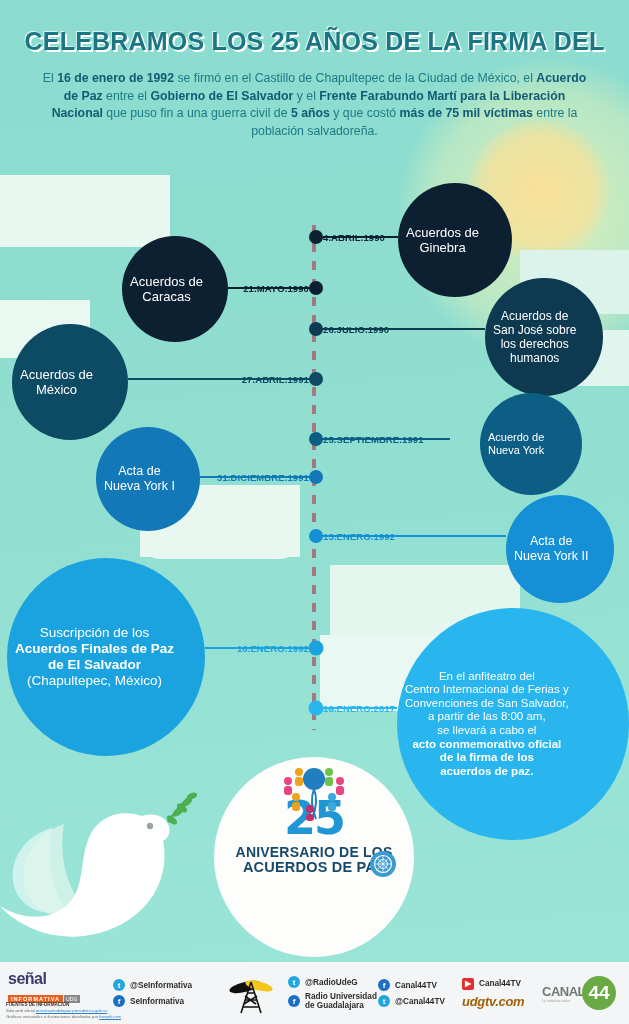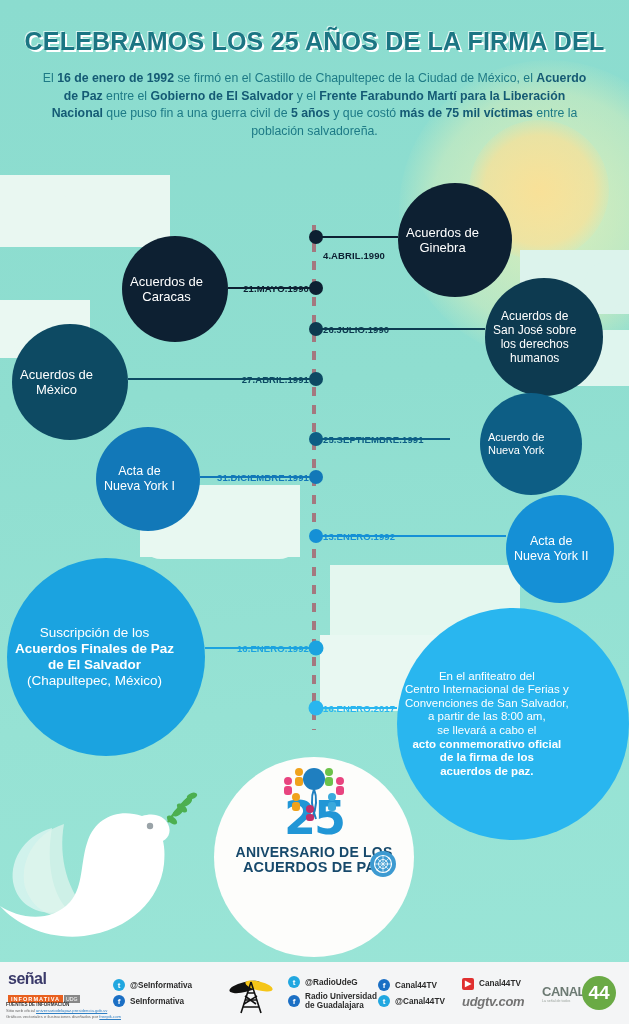--- a/index.html
+++ b/index.html
@@ -83,21 +83,21 @@
   .ic-fb { background: #1b6fc4; border-radius: 50%; }
   .ic-yt { background: #e02f2f; border-radius: 2px; }
   .fineprint { position: absolute; left: 6px; bottom: 4px; font-size: 4.2px; color: #6a6a6a; line-height: 6px; }
   .fineprint .hl { color: #2f7fc4; text-decoration: underline; }
   .fineprint .ttl { font-size: 4.6px; color: #333; font-weight: bold; }
   .senal { position: absolute; left: 8px; top: 9px; width: 86px; }
   .senal-word { font-size: 16px; font-weight: bold; color: #3a3a6a; letter-spacing: -.5px; line-height: 16px; }
   .senal-bar { margin-top: 1px; background: #e8601f; color: #fff; font-size: 5.6px; font-weight: bold;
     letter-spacing: 1px; padding: 1px 3px; display: inline-block; }
   .senal-udg { background: #888; color: #fff; font-size: 5.2px; padding: 1px 2px; margin-left: 1px; display: inline-block; }
-  .udgtv { font-size: 13px; font-weight: bold; color: #737373; font-style: italic; letter-spacing: -.3px; }
+  .udgtv { font-size: 13px; font-weight: bold; color: #a16207; font-style: italic; letter-spacing: -.3px; }
   .canal44 { display: flex; align-items: center; }
   .c44-word { font-size: 13px; font-weight: bold; color: #6c7a73; letter-spacing: -.5px; }
   .c44-sub { font-size: 3.6px; color: #9aa39d; }
   .c44-circ { width: 34px; height: 34px; border-radius: 50%; background: #6aaa45; color: #fff;
     font-size: 19px; font-weight: bold; display: flex; align-items: center; justify-content: center; margin-left: -3px; }
 </style>
 </head>
 <body>
 
 <div id="poster">
@@ -145,21 +145,21 @@
     <div class="intro">El <b>16 de enero de 1992</b> se firmó en el Castillo de Chapultepec de la Ciudad de México, el <b>Acuerdo de Paz</b> entre el <b>Gobierno de El Salvador</b> y el <b>Frente Farabundo Martí para la Liberación Nacional</b> que puso fin a una guerra civil de <b>5 años</b> y que costó <b>más de 75 mil víctimas</b> entre la población salvadoreña.</div>
   </div>
 
   <div class="timeline-axis"></div>
   <div id="timeline-rows">
       <div class="row" style="top: 237px;">
         <div class="bubble" style="left: 455px; top: 3px; width: 114px; height: 114px; background: rgb(13, 32, 50); font-size: 13px;">
           <span>Acuerdos de<br>Ginebra</span>
         </div>
         <div class="connector" style="background: rgb(13, 32, 50); left: 316px; width: 82px;"></div>
-        <div class="date" style="color: rgb(13, 32, 50); left: 323px; margin-top: 18px;">4.ABRIL.1990</div>
+        <div class="date" style="color: rgb(13, 32, 50); left: 323px;">4.ABRIL.1990</div>
         <div class="dot" style="width: 14px; height: 14px; background: rgb(13, 32, 50);"></div>
       </div>
       <div class="row" style="top: 288px;">
         <div class="bubble" style="left: 175px; top: 1px; width: 106px; height: 106px; background: rgb(13, 32, 50); font-size: 13px;">
           <span>Acuerdos de<br>Caracas</span>
         </div>
         <div class="connector" style="background: rgb(13, 32, 50); left: 228px; width: 88px;"></div>
         <div class="date" style="color: rgb(13, 32, 50); right: 320px;">21.MAYO.1990</div>
         <div class="dot" style="width: 14px; height: 14px; background: rgb(13, 32, 50);"></div>
       </div>

